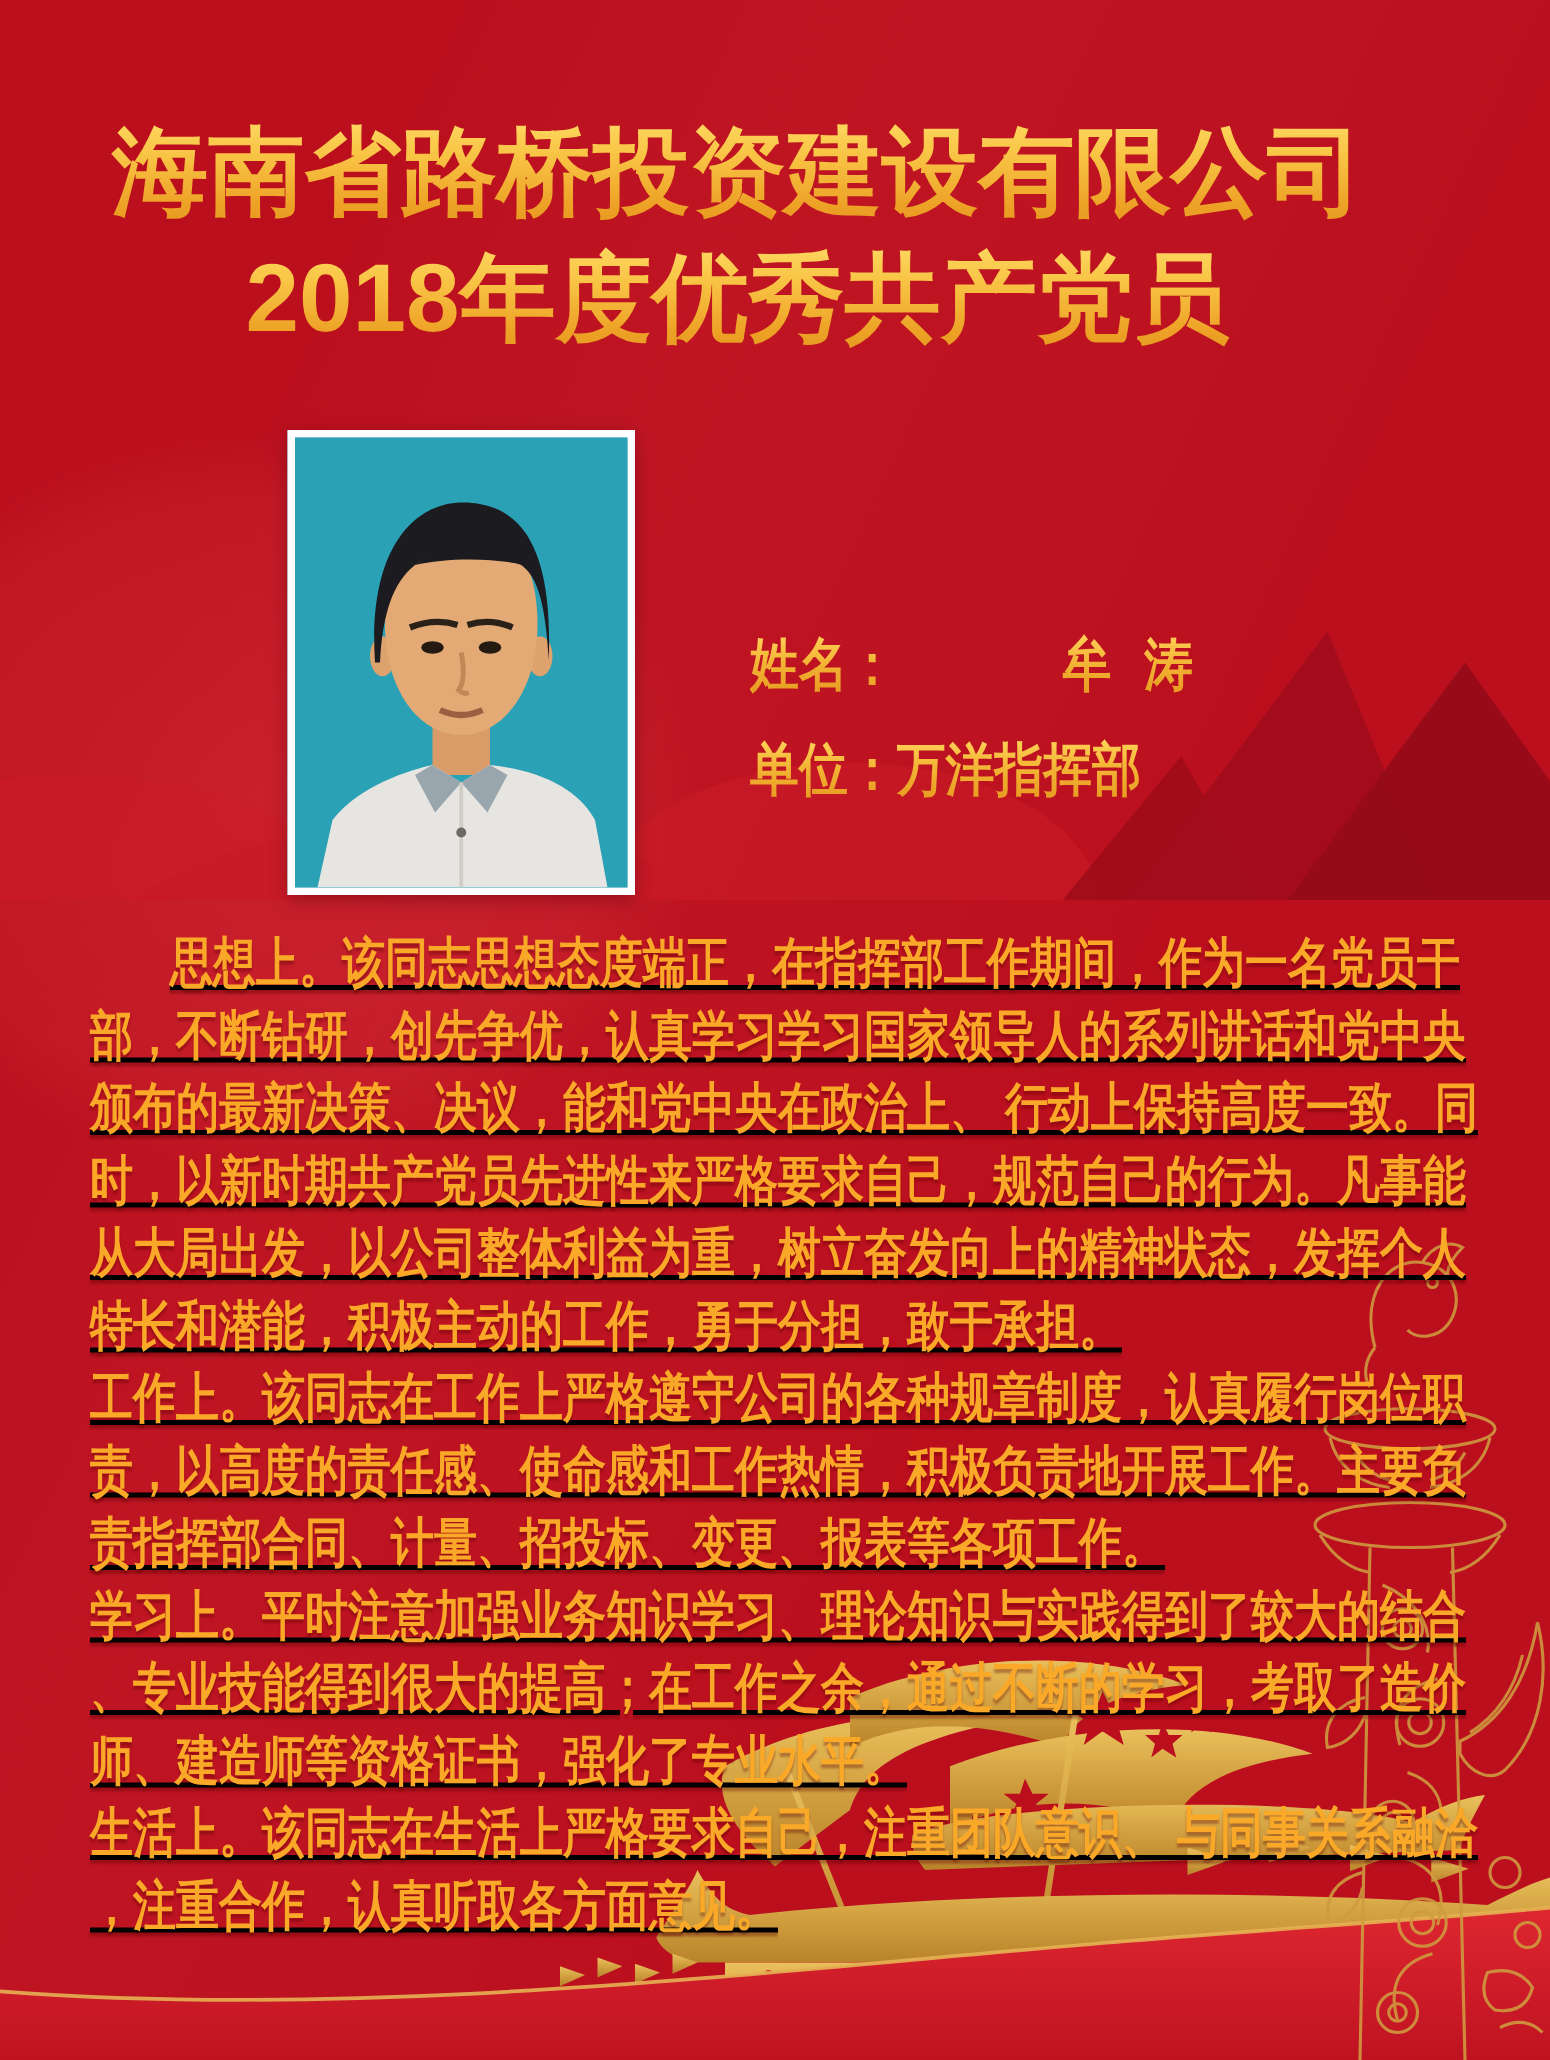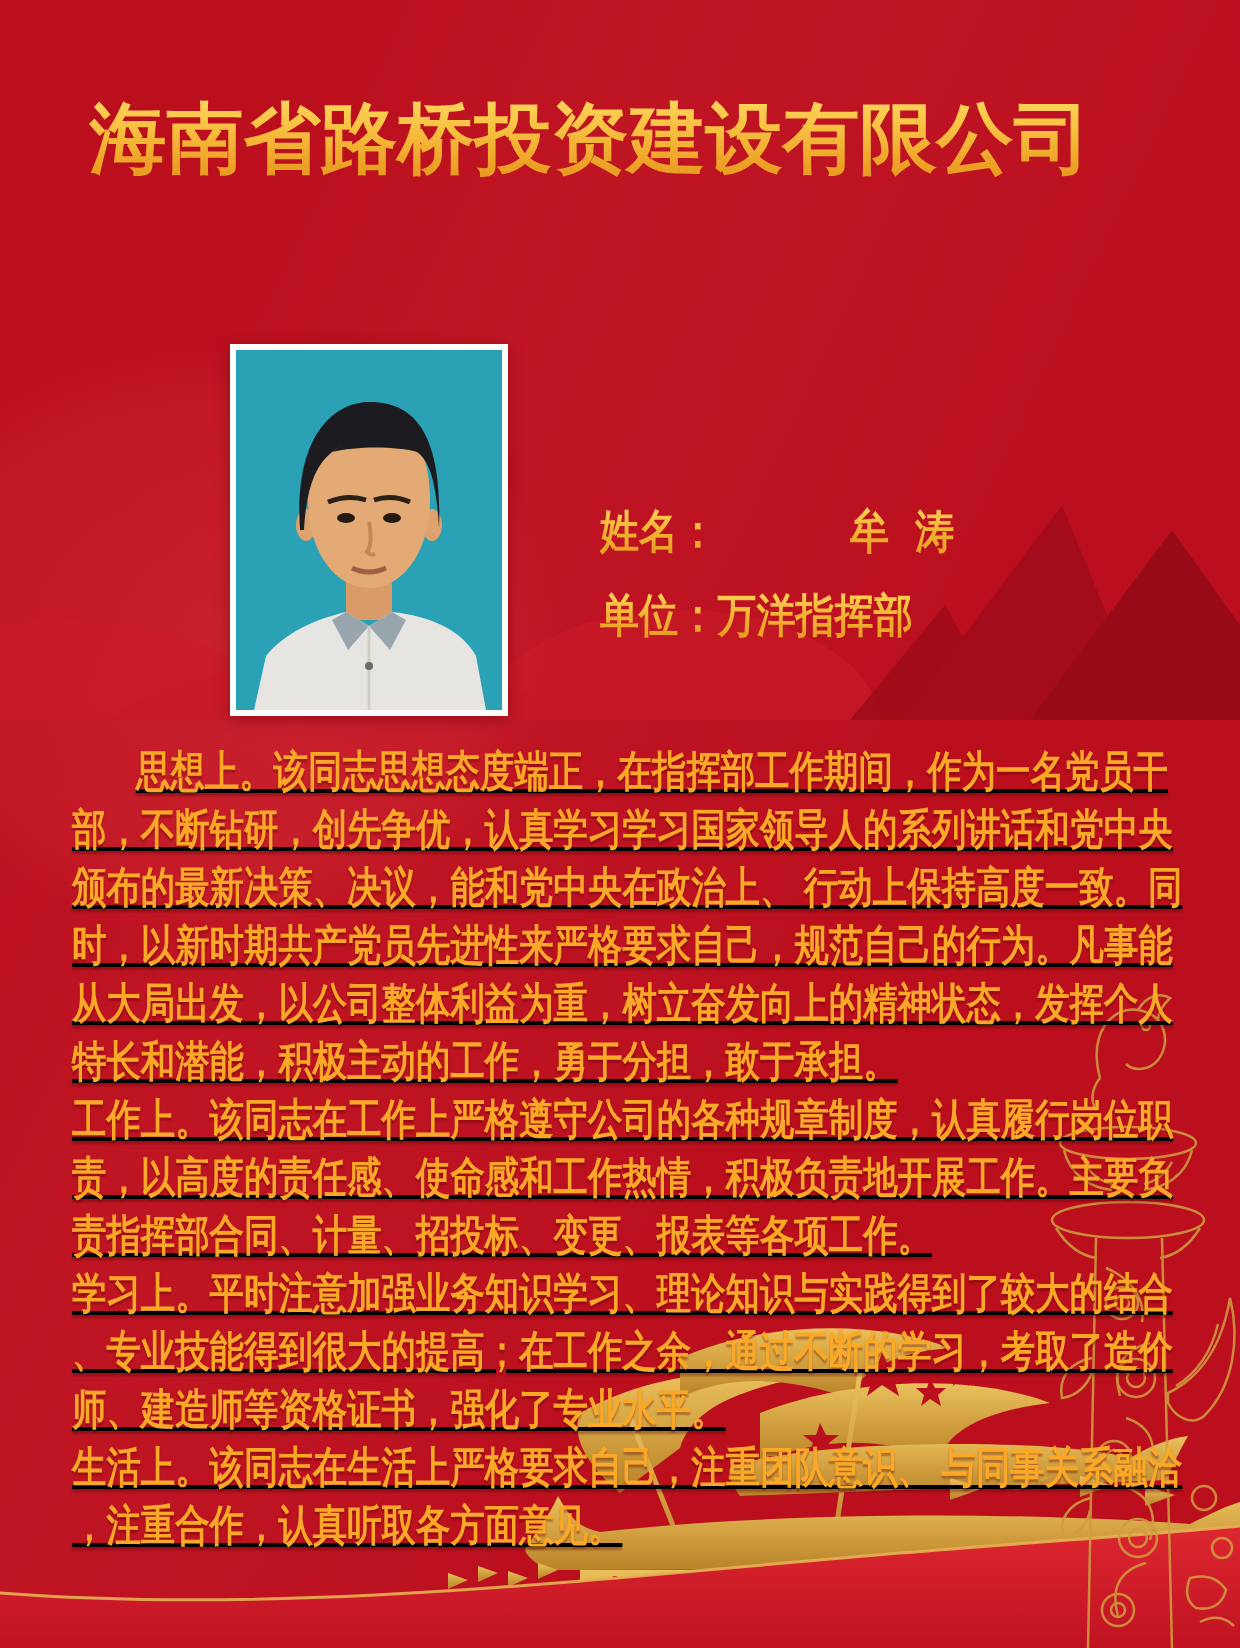--- a/index.html
+++ b/index.html
@@ -194,20 +194,21 @@
 
       <circle cx="204" cy="560" r="12"></circle>
         <circle cx="222" cy="610" r="10"></circle>
       <path d="M190,640 q24,-6 36,12 q-6,22 -30,18 q-14,-10 -6,-30 Z"></path>
       <path d="M200,684 q20,-10 34,4"></path>
     </g>
   </svg>
 
   <div class="title-block">
     <div class="title-line goldtext">海南省路桥投资建设有限公司</div>
+    <div class="title-line goldtext">2018年度优秀共产党员</div>
   </div>
 
   <div class="photo-frame">
     <svg viewBox="0 0 266 360">
       <rect x="0" y="0" width="266" height="360" fill="#2aa1b5"></rect>
 
       <path d="M110,228 h46 v42 h-46 z" fill="#d99c68"></path>
 
       <ellipse cx="70" cy="175" rx="10" ry="16" fill="#dda26e"></ellipse>
       <ellipse cx="196" cy="175" rx="10" ry="16" fill="#dda26e"></ellipse>

